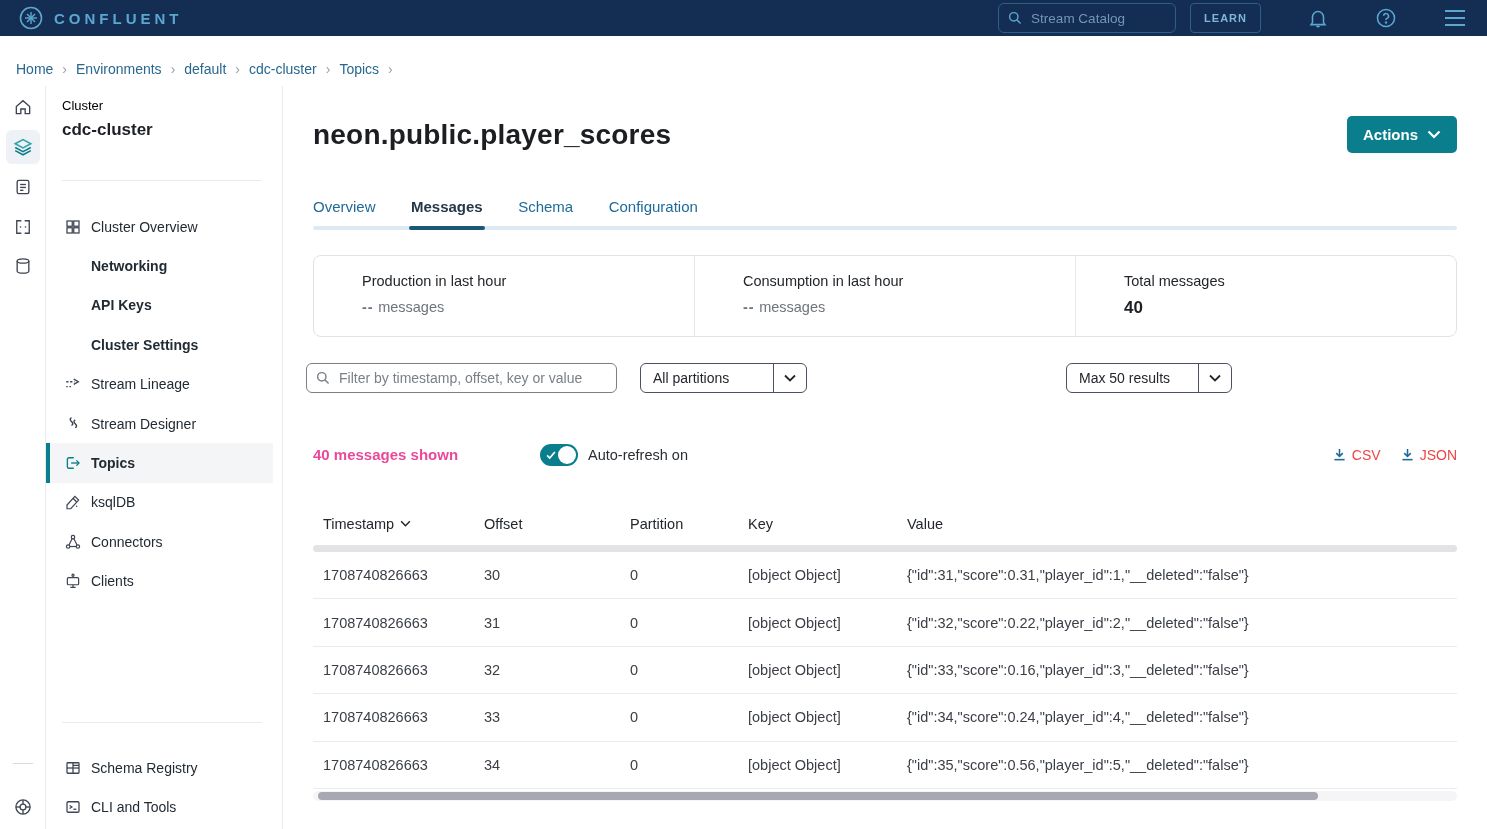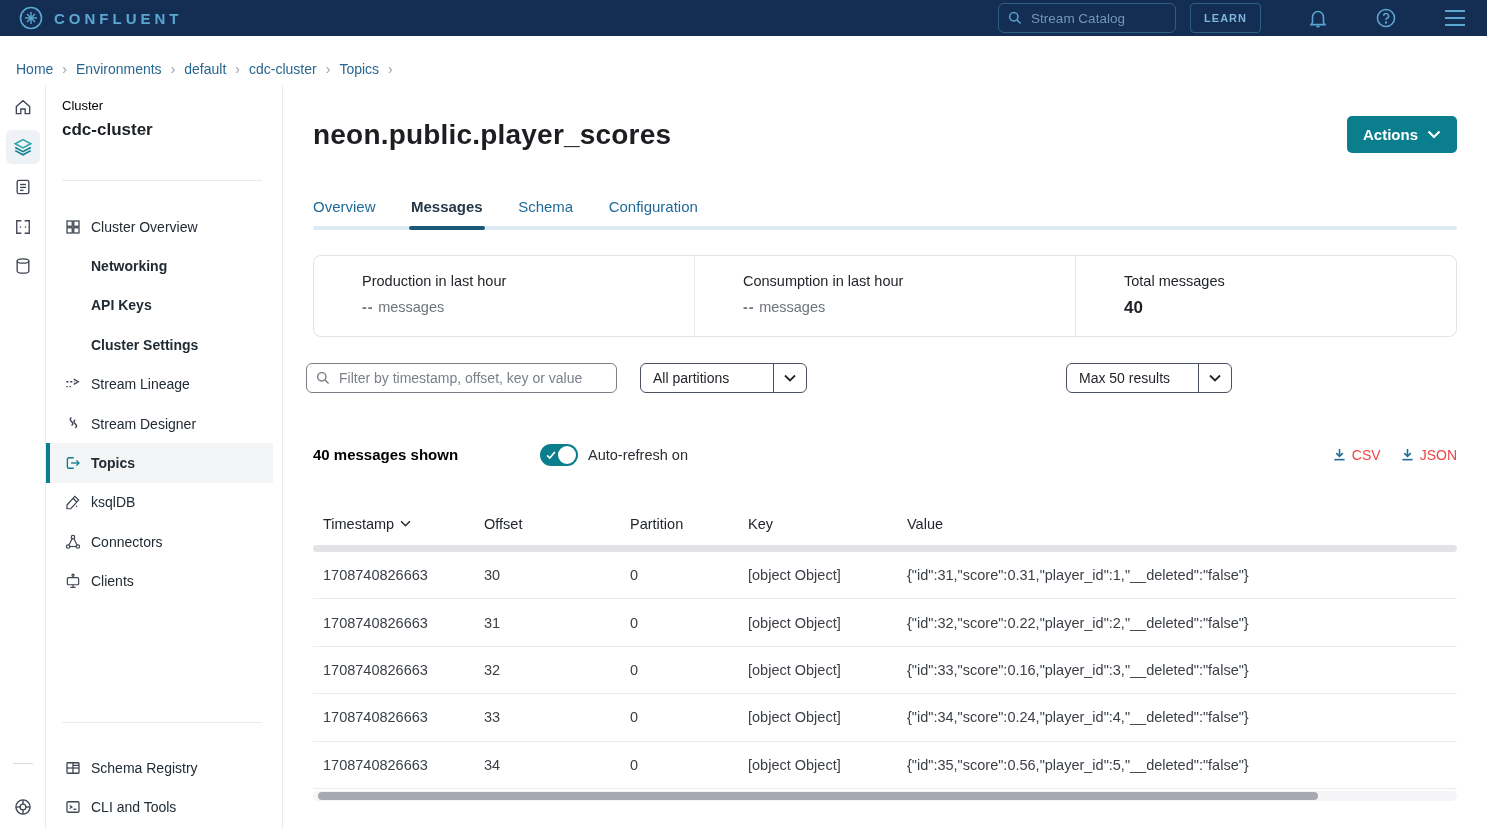--- a/index.html
+++ b/index.html
@@ -67,21 +67,21 @@
   .msg-search input::placeholder { color:#7a8087; }
   .msg-search .mag { position:absolute; left:9px; top:7px; }
   .dropdown { position:absolute; height:30px; border:1px solid #4a5260; border-radius:6px; display:flex; align-items:center; font-size:14px; color:#23262b; cursor:pointer; background:#fff; }
   .dropdown .dd-label { padding-left:12px; flex:1; white-space:nowrap; }
   .dropdown .dd-caret { width:33px; height:100%; border-left:1px solid #4a5260; display:flex; align-items:center; justify-content:center; }
   .dd-partitions { left:357px; width:167px; }
   .dd-order { left:539px; width:227px; }
   .dd-limit { left:783px; width:166px; }
 
   .msgbar { position:absolute; top:357px; left:0; right:0; height:24px; }
-  .msg-count { position:absolute; left:30px; font-size:15px; font-weight:700; color:#000000; line-height:24px; }
+  .msg-count { position:absolute; left:30px; font-size:15px; font-weight:700; color:#ec4899; line-height:24px; }
   .toggle { position:absolute; left:257px; top:1px; width:38px; height:22px; background:#0b7e8d; border-radius:11px; cursor:pointer; }
   .toggle .check { position:absolute; left:5px; top:5px; }
   .toggle .knob { position:absolute; right:2px; top:2px; width:18px; height:18px; background:#fff; border-radius:50%; }
   .autorefresh-label { position:absolute; left:305px; font-size:14.5px; color:#2a2e33; line-height:24px; }
   .dl-links { position:absolute; right:30px; top:0; display:flex; gap:20px; }
   .dl-link { display:flex; align-items:center; gap:6px; color:#ef4444; font-size:14px; line-height:24px; cursor:pointer; text-decoration:none; }
 
   .msg-table { position:absolute; top:420px; left:30px; right:30px; }
   .t-row { display:grid; grid-template-columns:140px 125px 97px 138px 1fr; padding-left:10px; align-items:center;gap:21px; }
   .t-head { height:35px; font-size:14.5px; color:#23272c; font-weight:500; }

